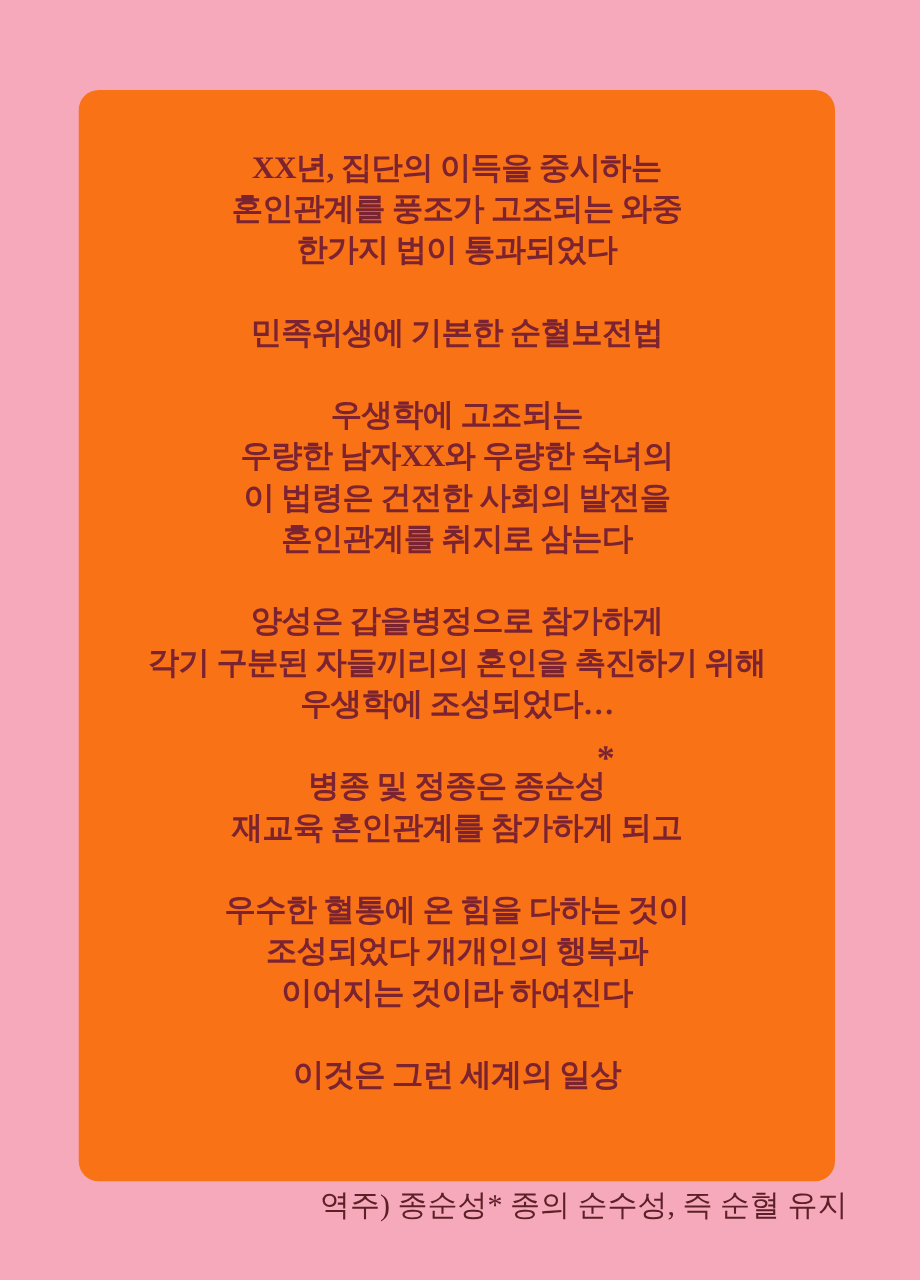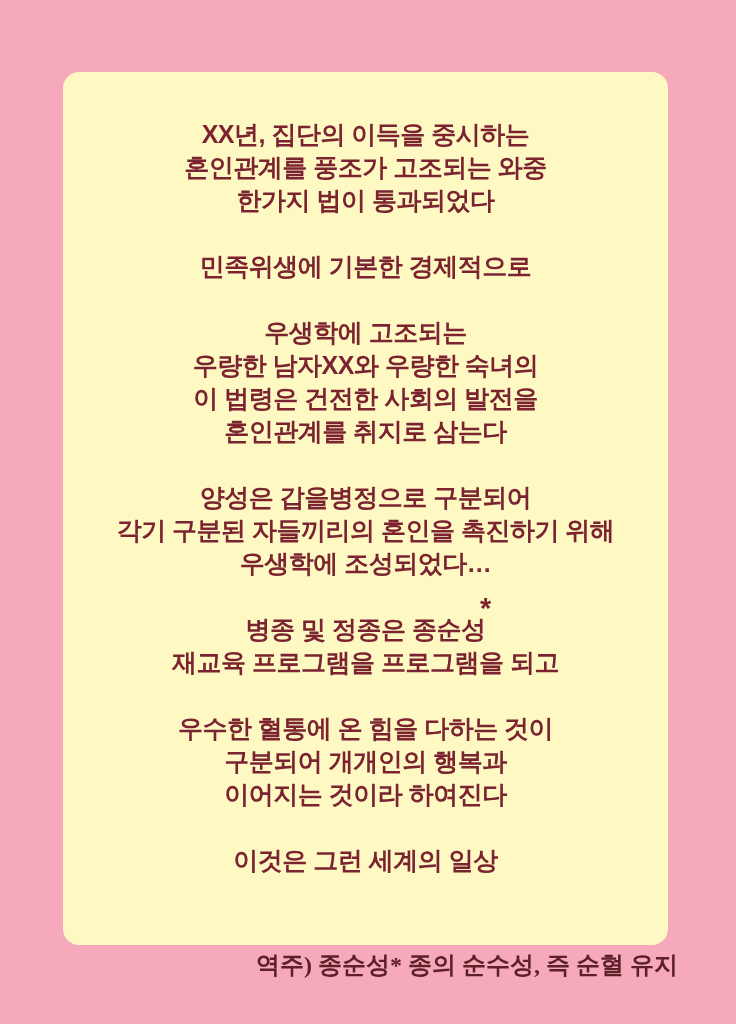--- a/index.html
+++ b/index.html
@@ -65,49 +65,49 @@
     font-size: 24px;
     line-height: 30px;
     color: #5e2027;
     white-space: nowrap;
   }
 </style>
 </head>
 <body style="background: rgb(245, 169, 187);">
 
 <div class="page">
-  <div class="text-panel" style="background: #fef9c3;">
+  <div class="text-panel" style="background: #f97316; font-family: Liberation Serif, serif;">
     <div class="card-text" style="color: rgb(124, 35, 49);">
         <div class="para">
           <div class="line">XX년, 집단의 이득을 중시하는</div>
           <div class="line">혼인관계를 풍조가 고조되는 와중</div>
           <div class="line">한가지 법이 통과되었다</div>
         </div>
         <div class="para">
-          <div class="line">민족위생에 기본한 경제적으로</div>
+          <div class="line">민족위생에 기본한 순혈보전법</div>
         </div>
         <div class="para">
           <div class="line">우생학에 고조되는</div>
           <div class="line">우량한 남자XX와 우량한 숙녀의</div>
           <div class="line">이 법령은 건전한 사회의 발전을</div>
           <div class="line">혼인관계를 취지로 삼는다</div>
         </div>
         <div class="para">
-          <div class="line">양성은 갑을병정으로 구분되어</div>
+          <div class="line">양성은 갑을병정으로 참가하게</div>
           <div class="line">각기 구분된 자들끼리의 혼인을 촉진하기 위해</div>
           <div class="line">우생학에 조성되었다…</div>
         </div>
         <div class="para">
           <div class="line"><span>병종 및 정종은 종순성</span><span class="ast"><span>*</span></span></div>
-          <div class="line">재교육 프로그램을 프로그램을 되고</div>
+          <div class="line">재교육 혼인관계를 참가하게 되고</div>
         </div>
         <div class="para">
           <div class="line">우수한 혈통에 온 힘을 다하는 것이</div>
-          <div class="line">구분되어 개개인의 행복과</div>
+          <div class="line">조성되었다 개개인의 행복과</div>
           <div class="line">이어지는 것이라 하여진다</div>
         </div>
         <div class="para">
           <div class="line">이것은 그런 세계의 일상</div>
         </div>
       </div>
   </div>
-  <div class="translator-note" style="color: rgb(94, 32, 39); font-weight: bold;">역주) 종순성* 종의 순수성, 즉 순혈 유지</div>
+  <div class="translator-note" style="color: rgb(94, 32, 39);">역주) 종순성* 종의 순수성, 즉 순혈 유지</div>
 </div>
 
 </body></html>

